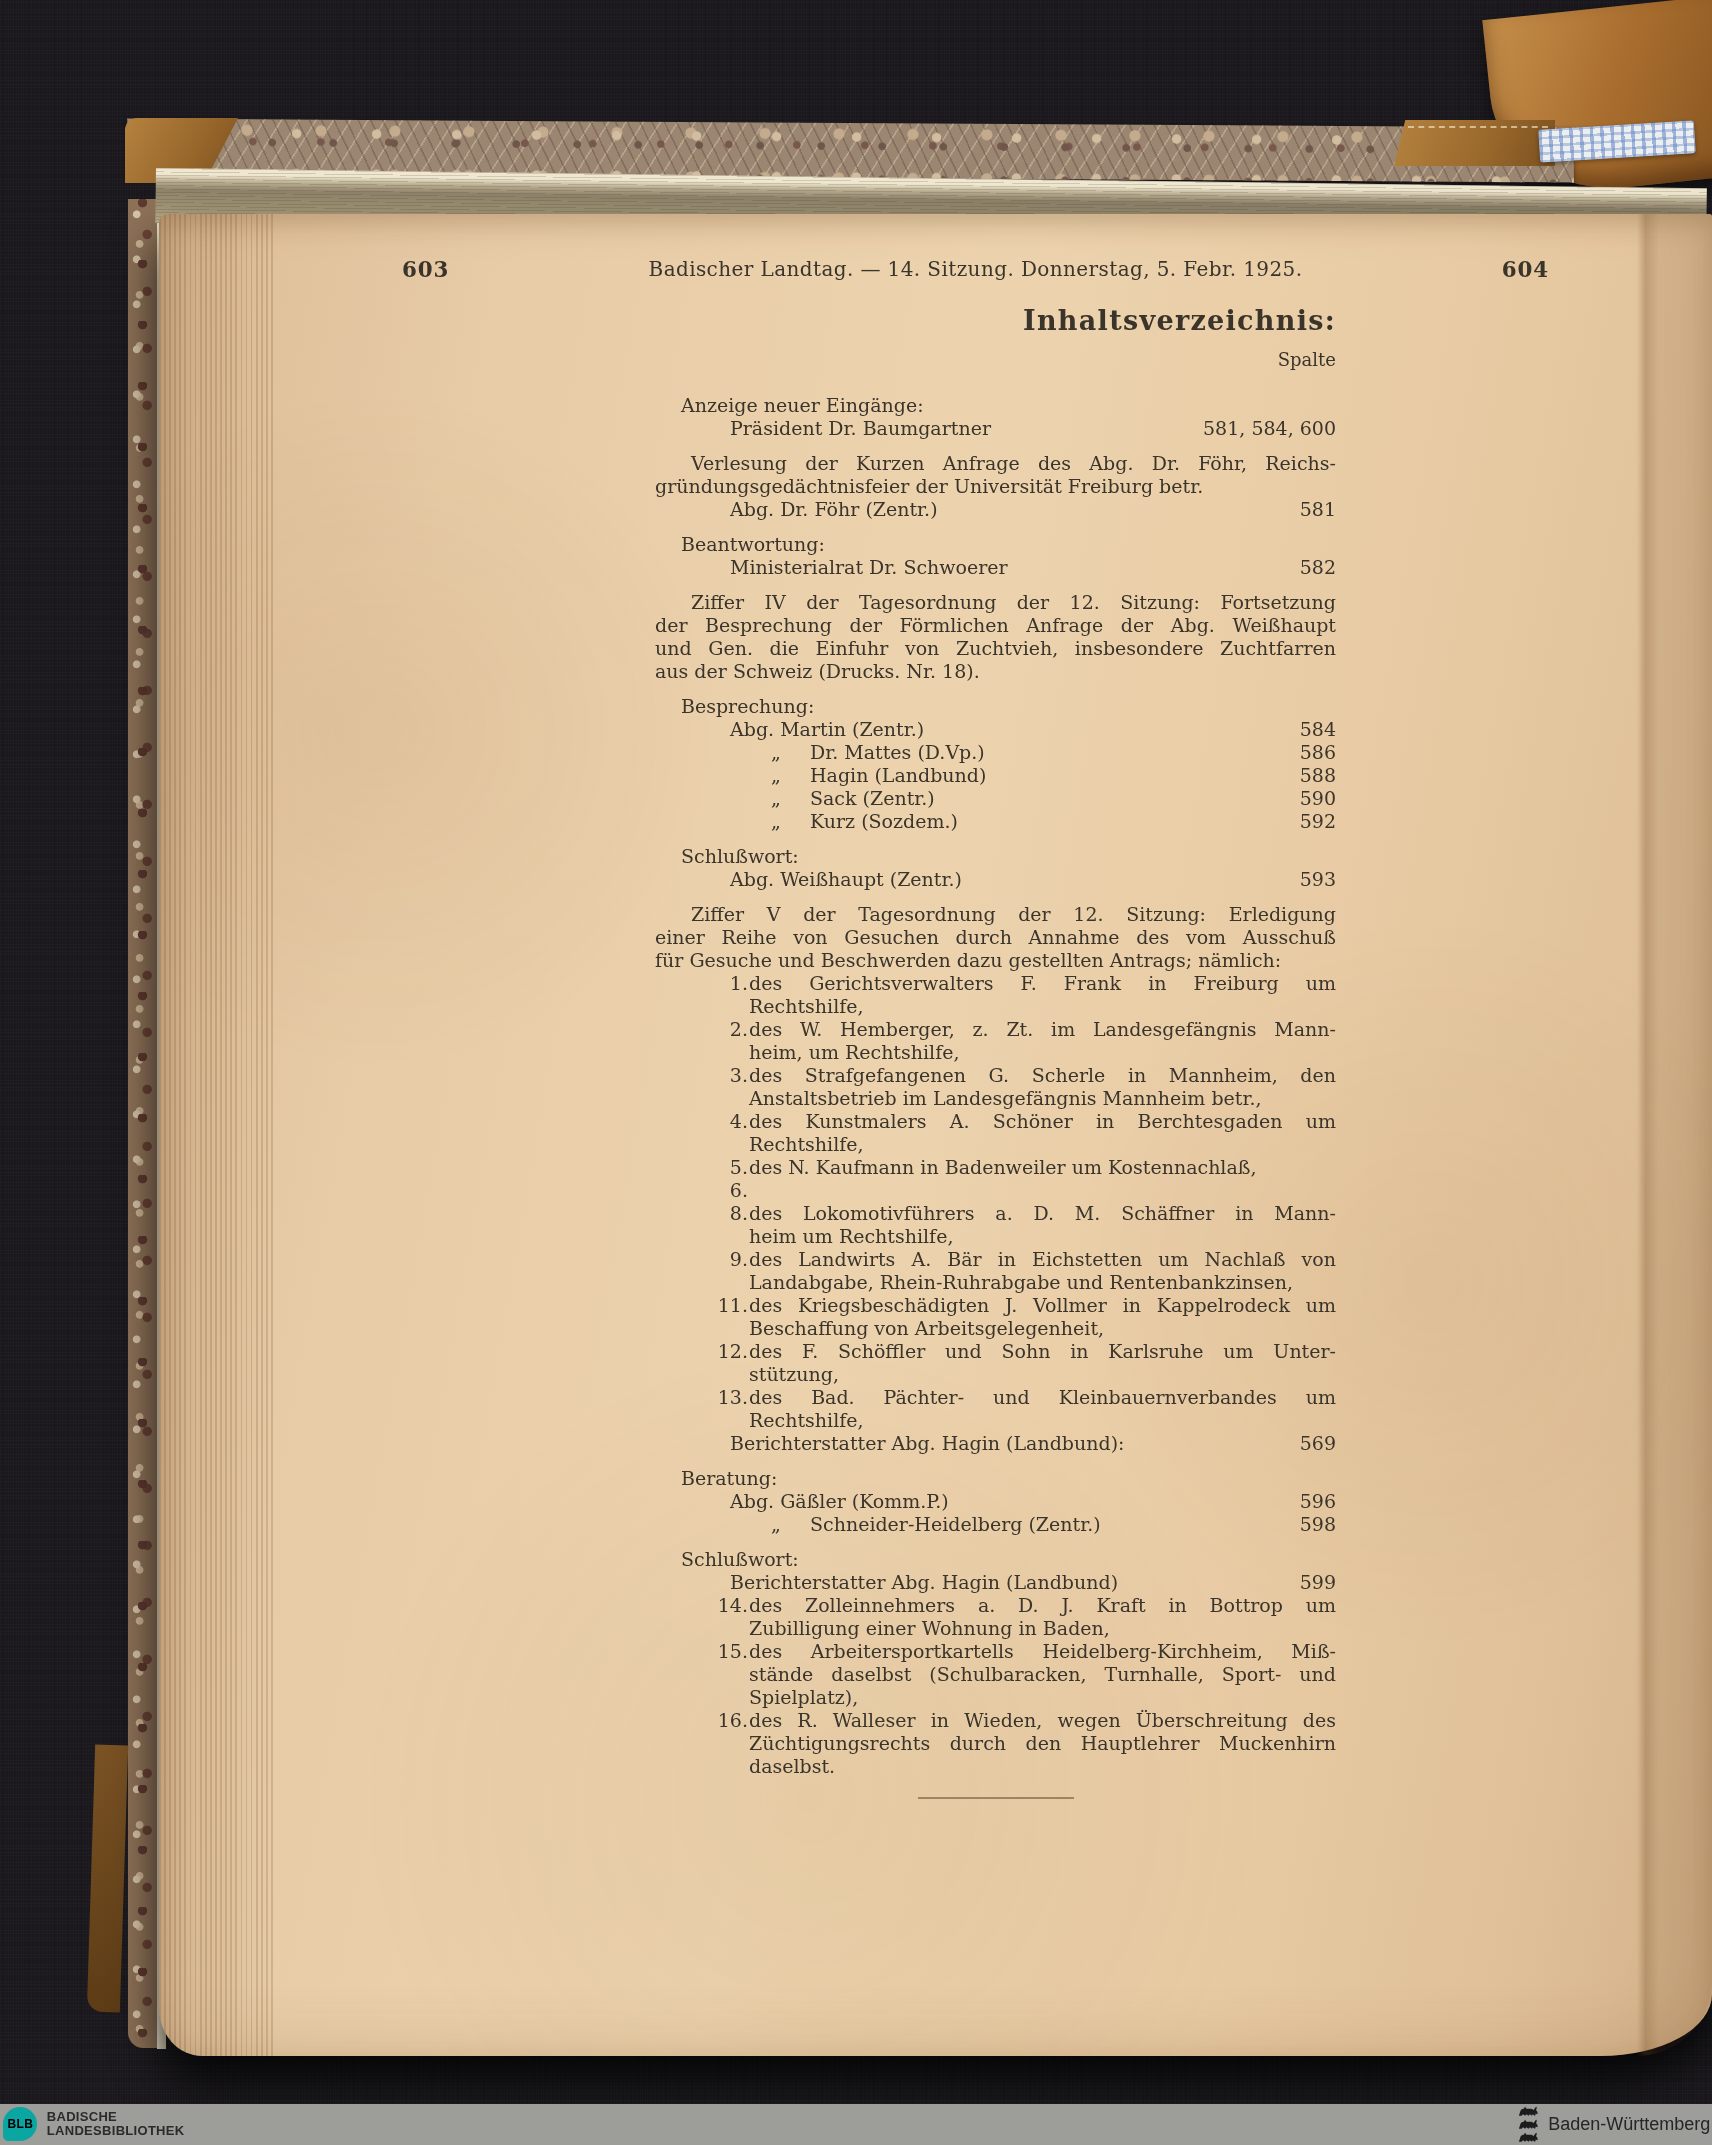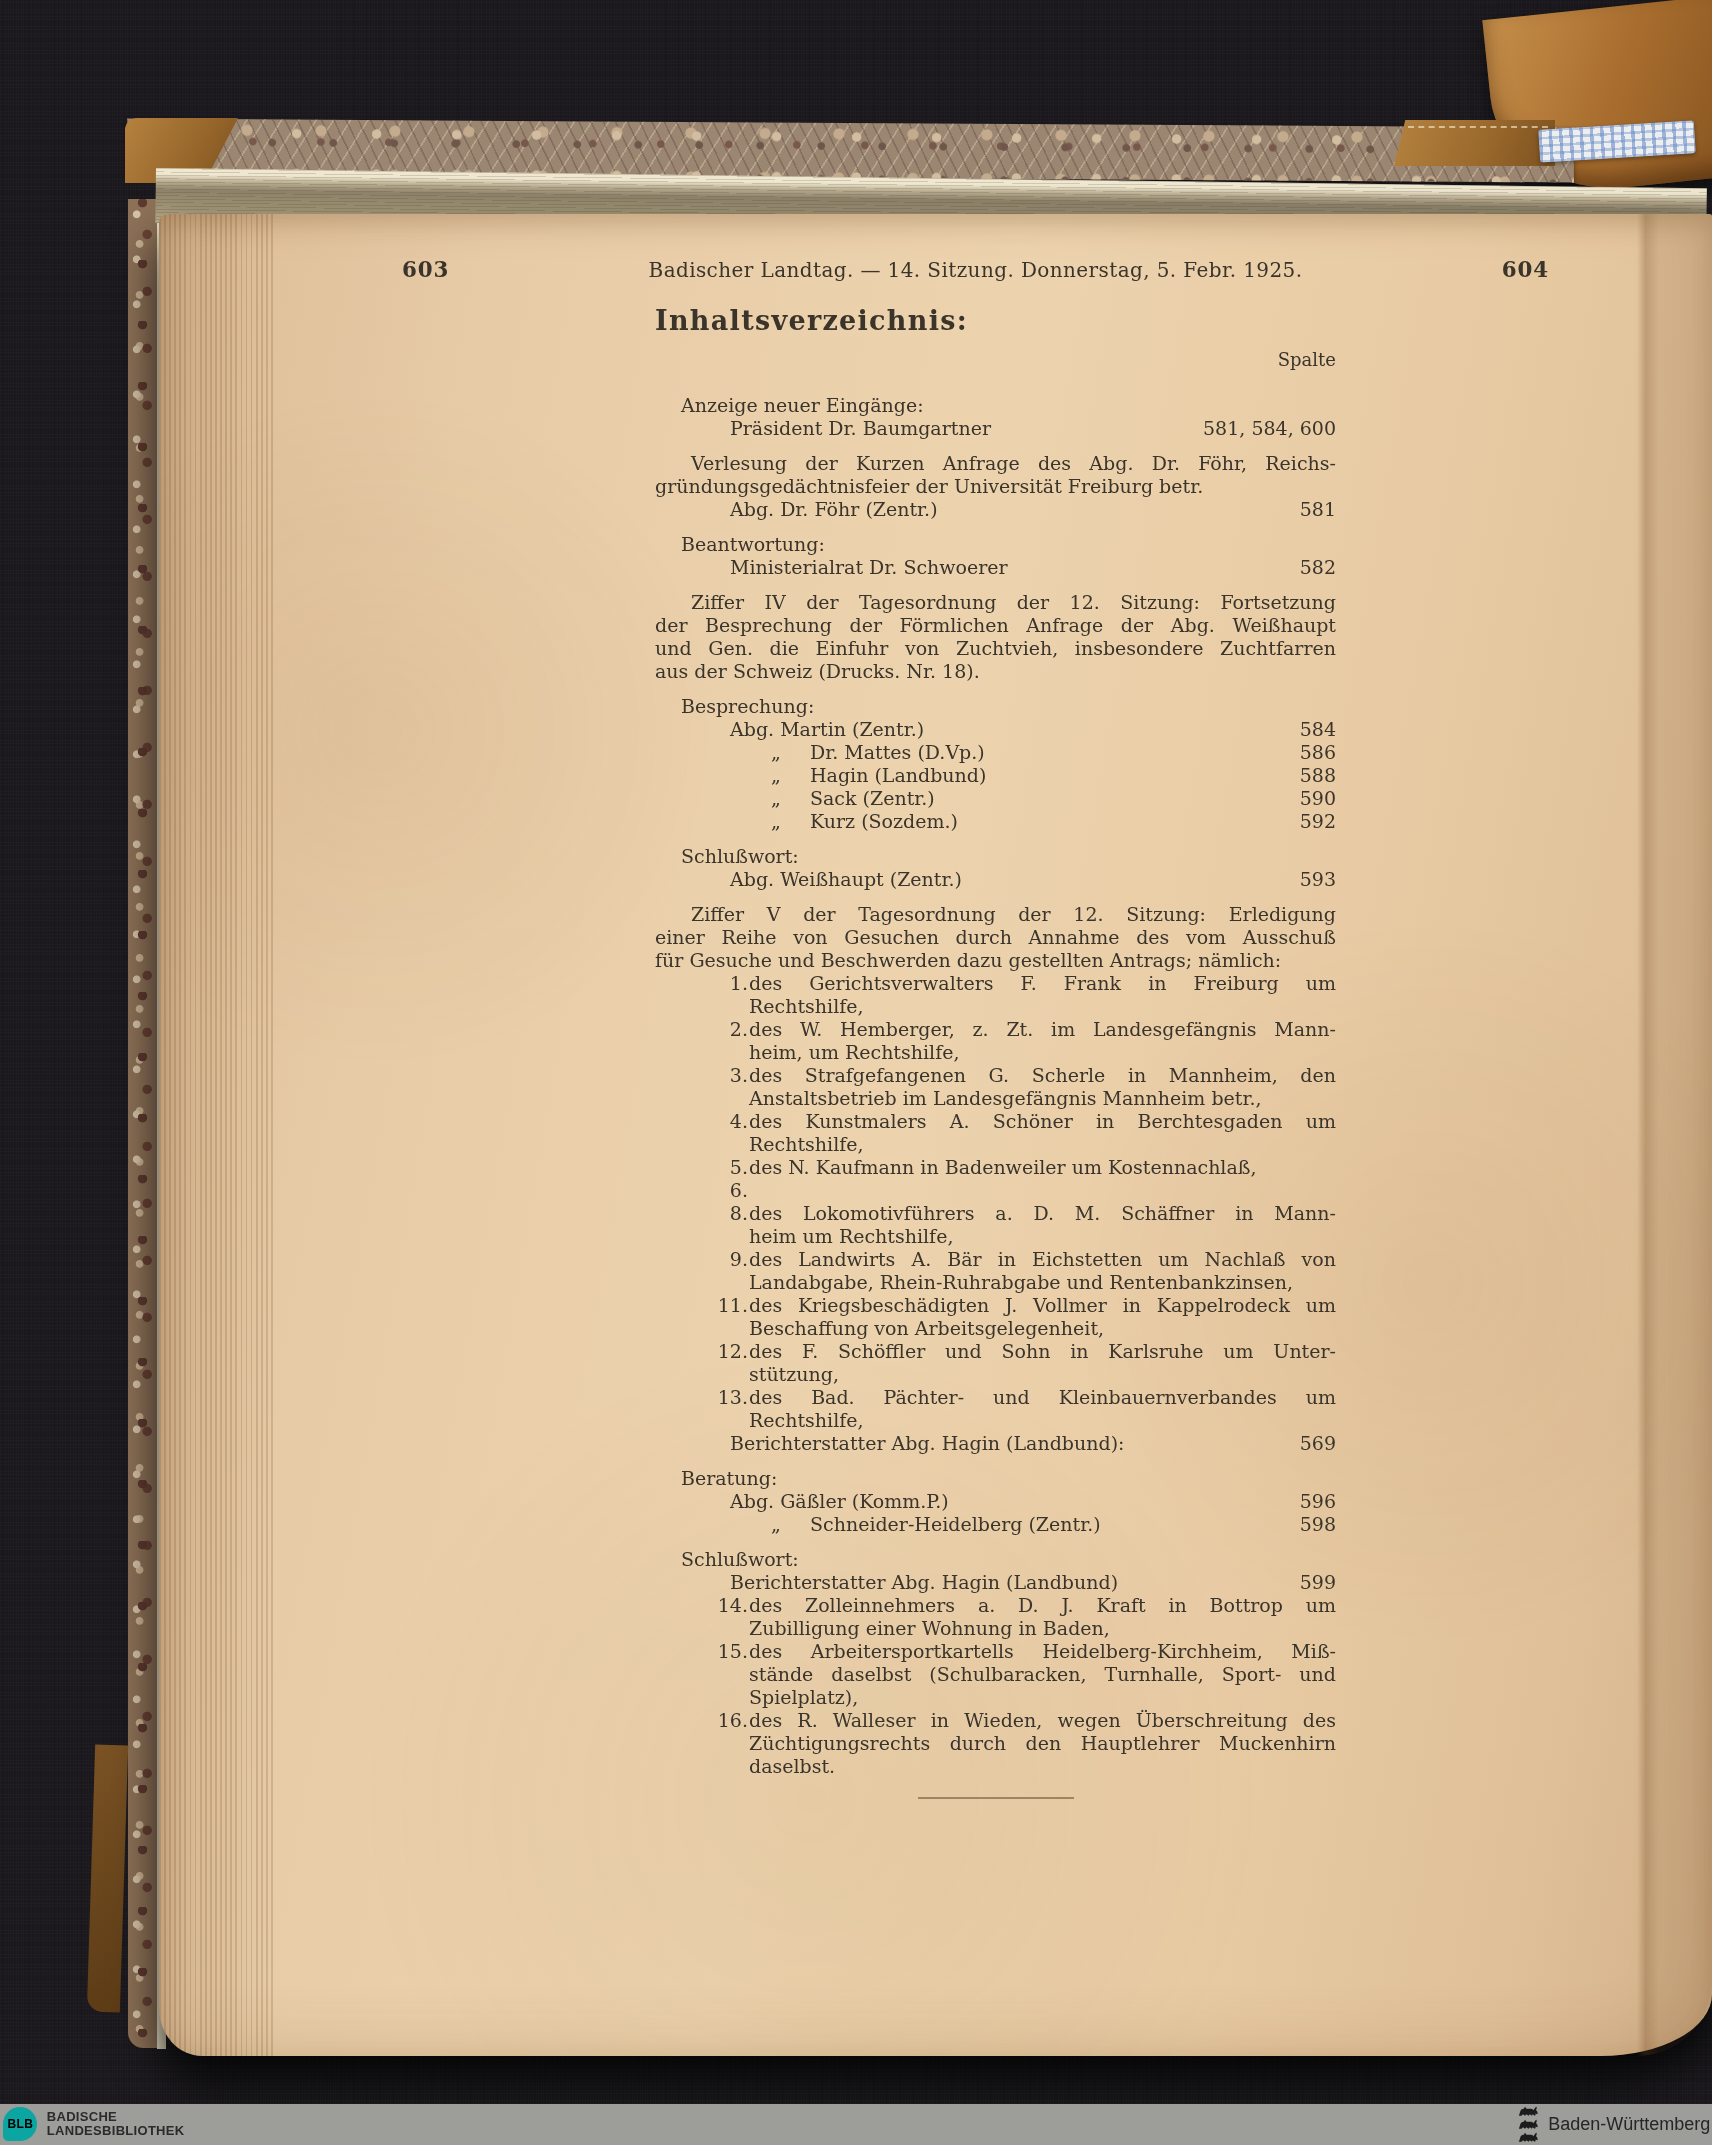--- a/index.html
+++ b/index.html
@@ -84,25 +84,25 @@
   .page::before{content:"";position:absolute;inset:0;border-radius:inherit;pointer-events:none;
     background:
       radial-gradient(circle at 14% 28%, rgba(150,100,50,0.08), rgba(0,0,0,0) 18%),
       radial-gradient(circle at 82% 58%, rgba(150,100,50,0.07), rgba(0,0,0,0) 22%),
       radial-gradient(circle at 42% 86%, rgba(140,90,40,0.06), rgba(0,0,0,0) 25%);}
   .gutter-crease{position:absolute;left:1478px;top:0;bottom:0;width:75px;pointer-events:none;
     background:linear-gradient(to right, rgba(110,70,30,0) 0, rgba(110,70,30,0.30) 8.6px, rgba(110,70,30,0.12) 22px, rgba(110,70,30,0.10) 100%);
     border-radius:0 2.6px 103px 0;}
 
   
-  .page-header{position:absolute;left:243px;right:163px;top:43px;display:flex;align-items:center;
+  .page-header{position:absolute;left:243px;right:163px;top:43px;display:flex;align-items:flex-start;
     font-size:20px;}
   .page-num{font-weight:700;font-size:21.4px;letter-spacing:0.9px;}
   .running-title{flex:1;text-align:center;letter-spacing:0.4px;}
-  .toc-title{position:absolute;left:496px;width:681px;top:91px;text-align:left;
+  .toc-title{position:absolute;left:496px;width:681px;top:91px;text-align:right;
     font-size:27px;font-weight:700;letter-spacing:1.3px;}
   .spalte{position:absolute;left:496px;width:681px;top:135px;text-align:right;font-size:18px;}
   .toc-body{position:absolute;left:496px;width:681px;top:168px;font-size:19px;line-height:23px;}
 
   .e.section{margin-left:26px;margin-top:12px;}
   .e.paragraph{margin-top:12px;}
   .e.speaker{display:flex;margin-left:75px;}
   .e.speaker .t{white-space:nowrap;}
   .e.speaker .pg{margin-left:auto;padding-left:8.6px;}
   .e.speaker_quote{display:flex;margin-left:116px;}

